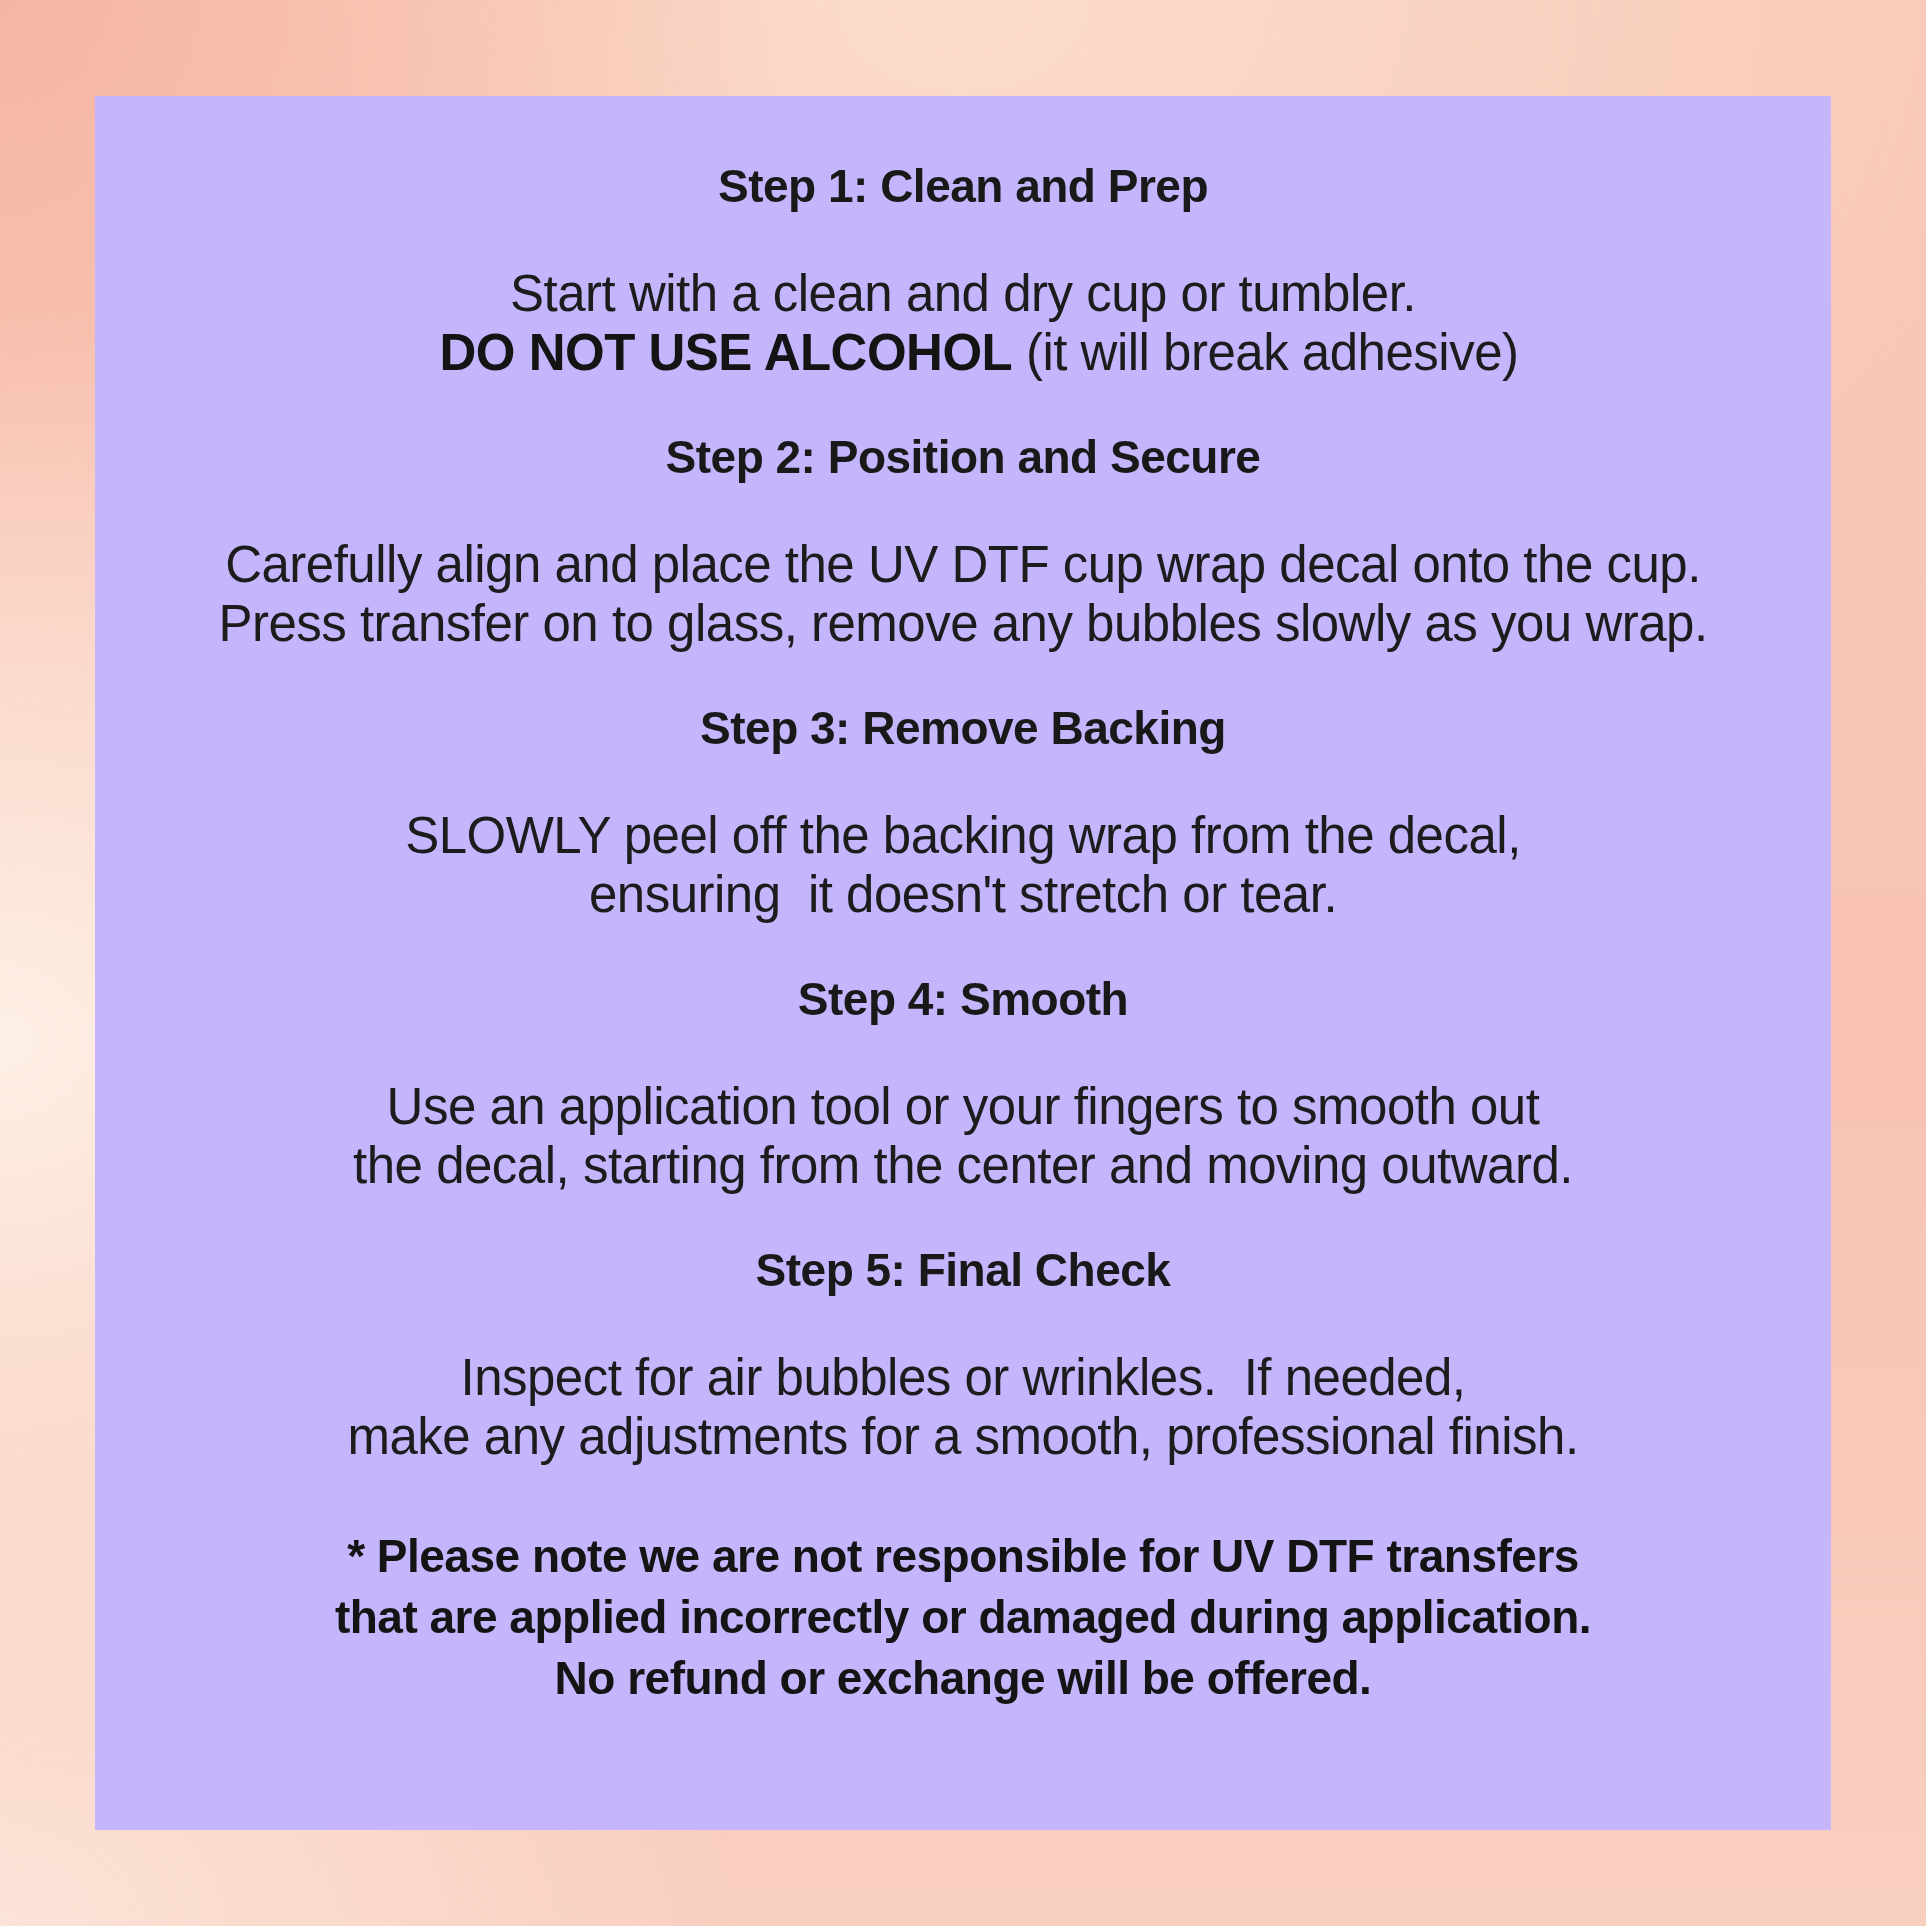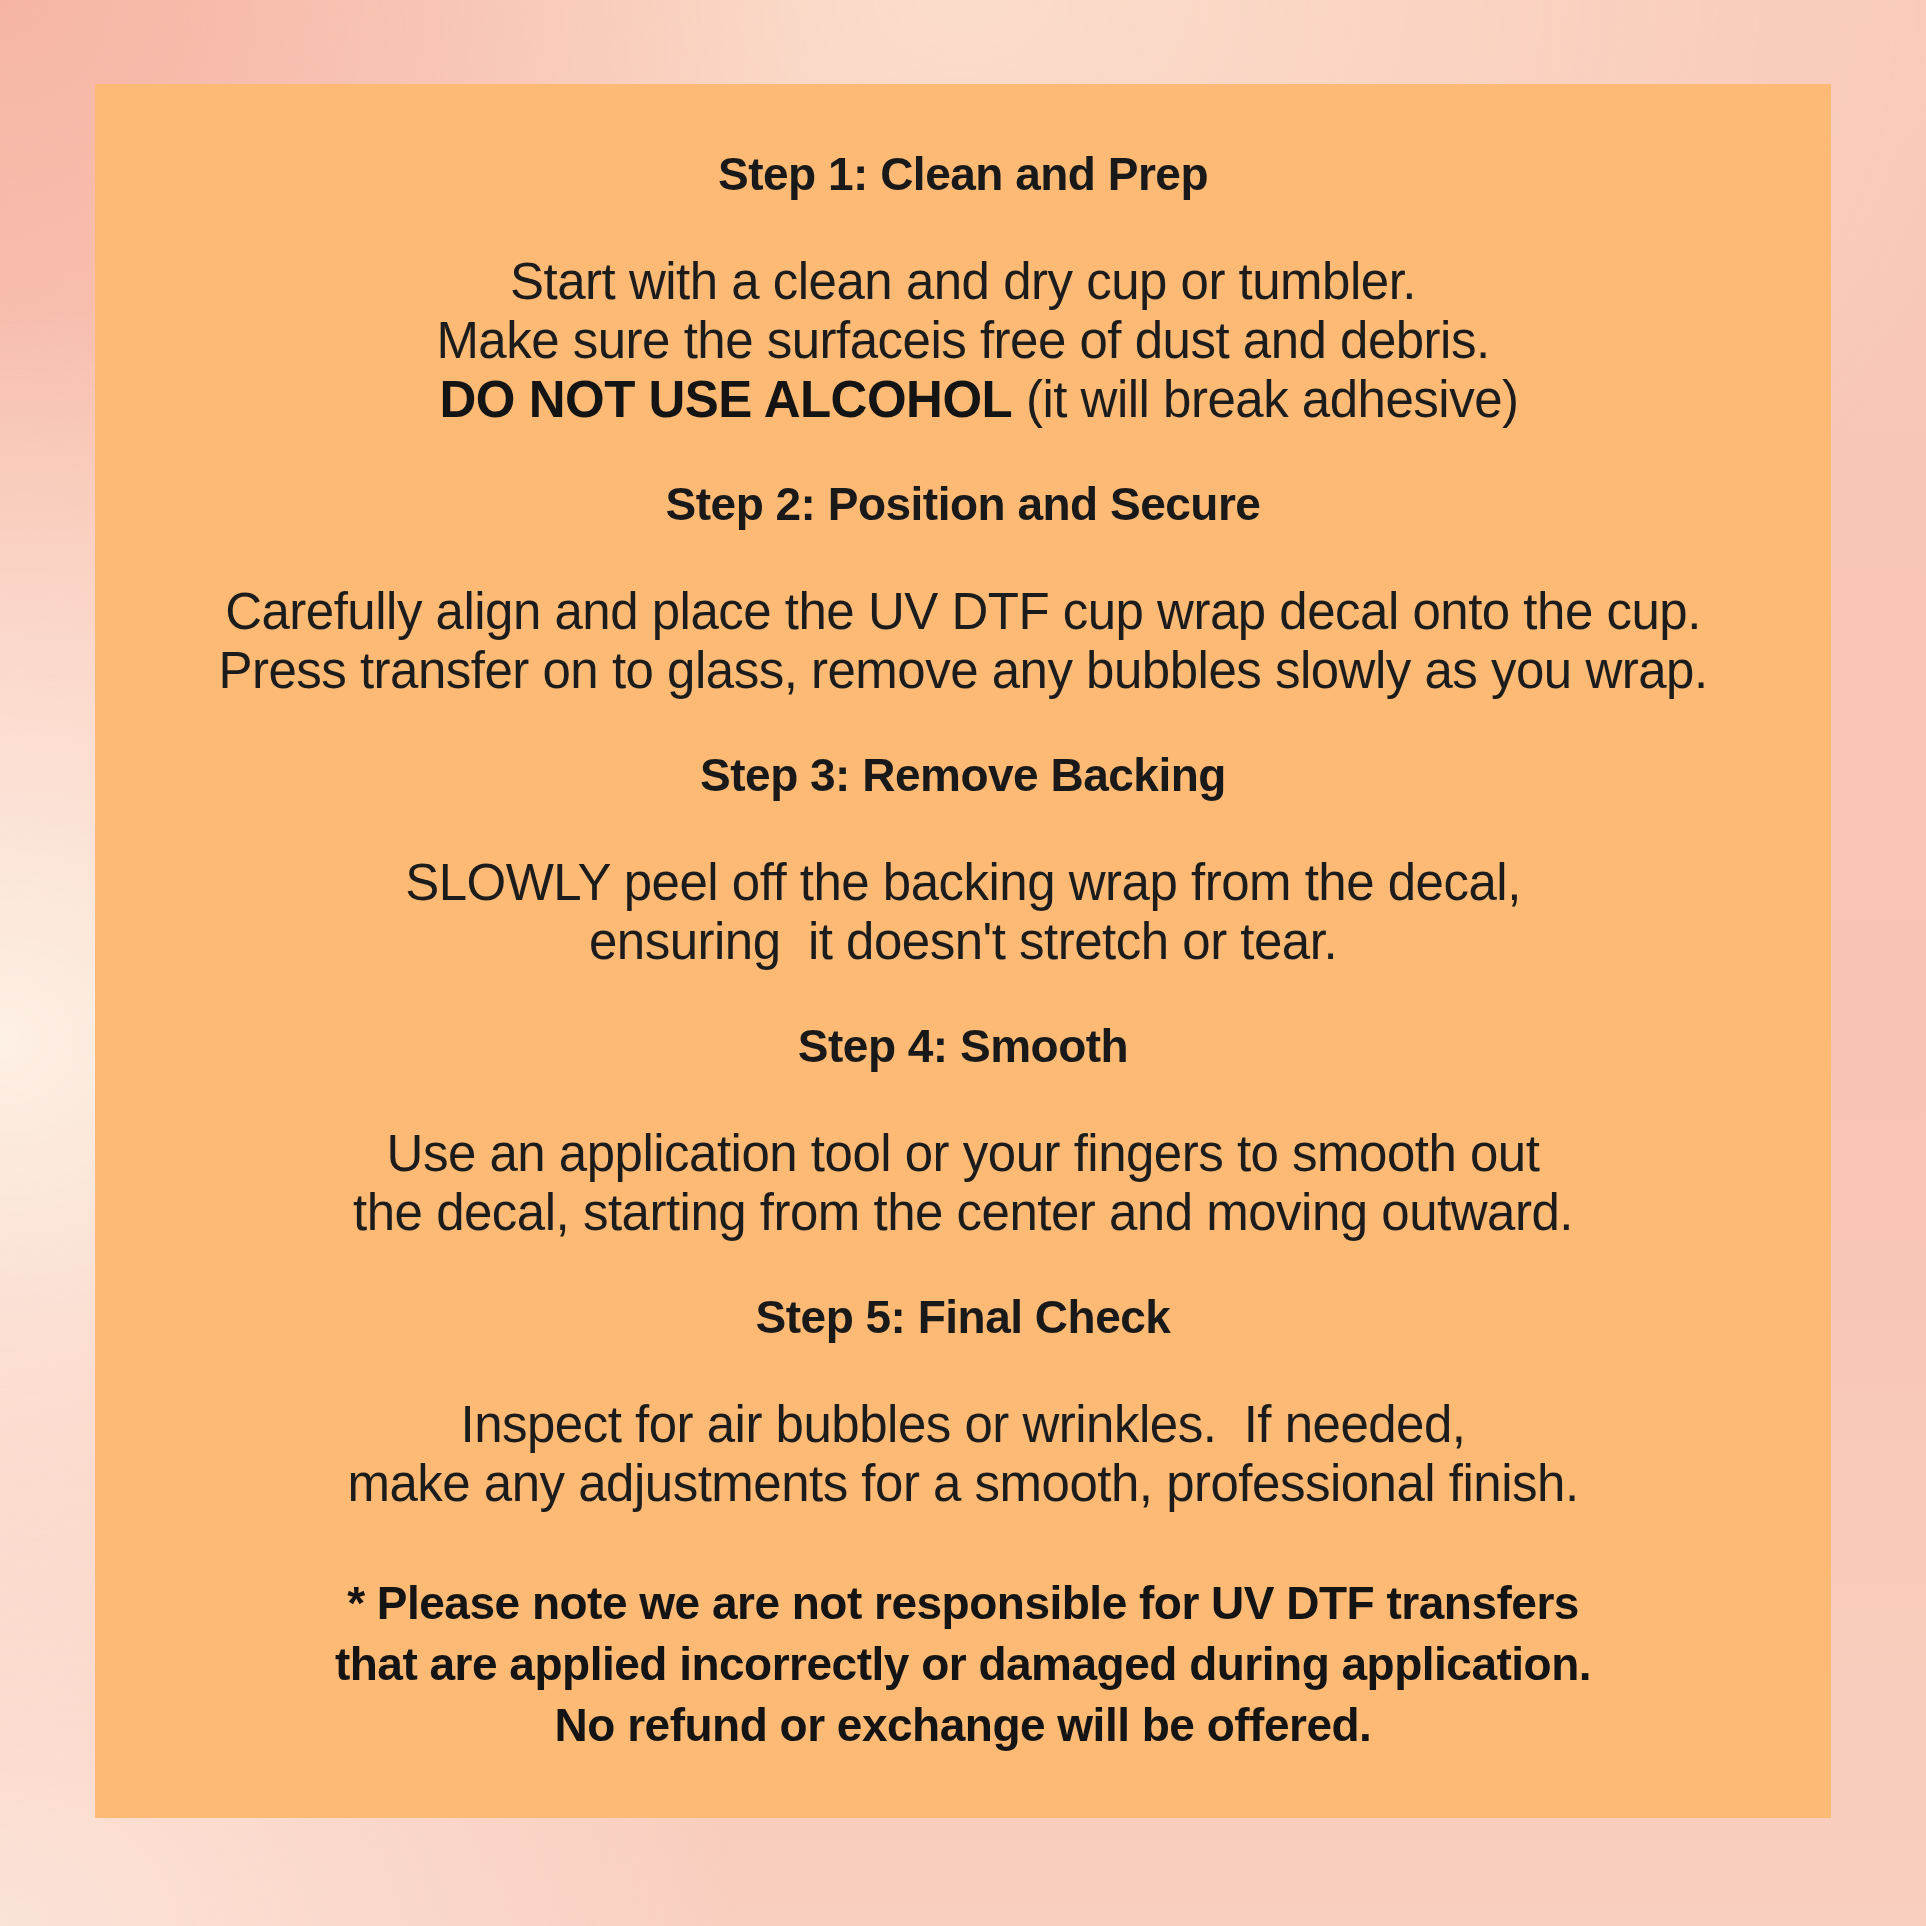--- a/index.html
+++ b/index.html
@@ -14,24 +14,24 @@
       radial-gradient(45% 38% at 0% 54%, #fdf0e5 0%, rgba(253,240,229,0) 100%),
       radial-gradient(38% 30% at 0% 100%, #fbe3d7 0%, rgba(251,227,215,0) 100%),
       radial-gradient(42% 36% at 0% 0%, #f6b5a4 0%, rgba(246,181,164,0) 100%),
       radial-gradient(55% 40% at 50% 0%, #fbdccb 0%, rgba(251,220,203,0) 100%),
       linear-gradient(180deg, #f9c9b8 0%, #f8c3b3 55%, #f9cfc0 100%);
     overflow: hidden;
   }
   .card {
     position: absolute;
     left: 95px;
-    top: 84px;
+    top: 96px;
     width: 1736px;
     height: 1734px;
-    background: #fdba74;
+    background: #c4b5fd;
     box-sizing: border-box;
     padding: 61px 40px 0 40px;
     display: flex;
     flex-direction: column;
     align-items: center;
   }
   .section {
     width: 100%;
     text-align: center;
     margin-bottom: 46px;
@@ -70,21 +70,20 @@
   }
 </style>
 </head>
 <body>
 
 <div class="card">
 
   <div class="section">
     <h2 class="heading">Step 1: Clean and Prep</h2>
     <div class="line">Start with a clean and dry cup or tumbler.</div>
-    <div class="line">Make sure the surfaceis free of dust and debris.</div>
     <div class="line"><strong>DO NOT USE ALCOHOL</strong><span> (it will break adhesive)</span></div>
   </div>
 
   <div class="section">
     <h2 class="heading">Step 2: Position and Secure</h2>
     <div class="line">Carefully align and place the UV DTF cup wrap decal onto the cup.</div>
     <div class="line">Press transfer on to glass, remove any bubbles slowly as you wrap.</div>
   </div>
 
   <div class="section">

